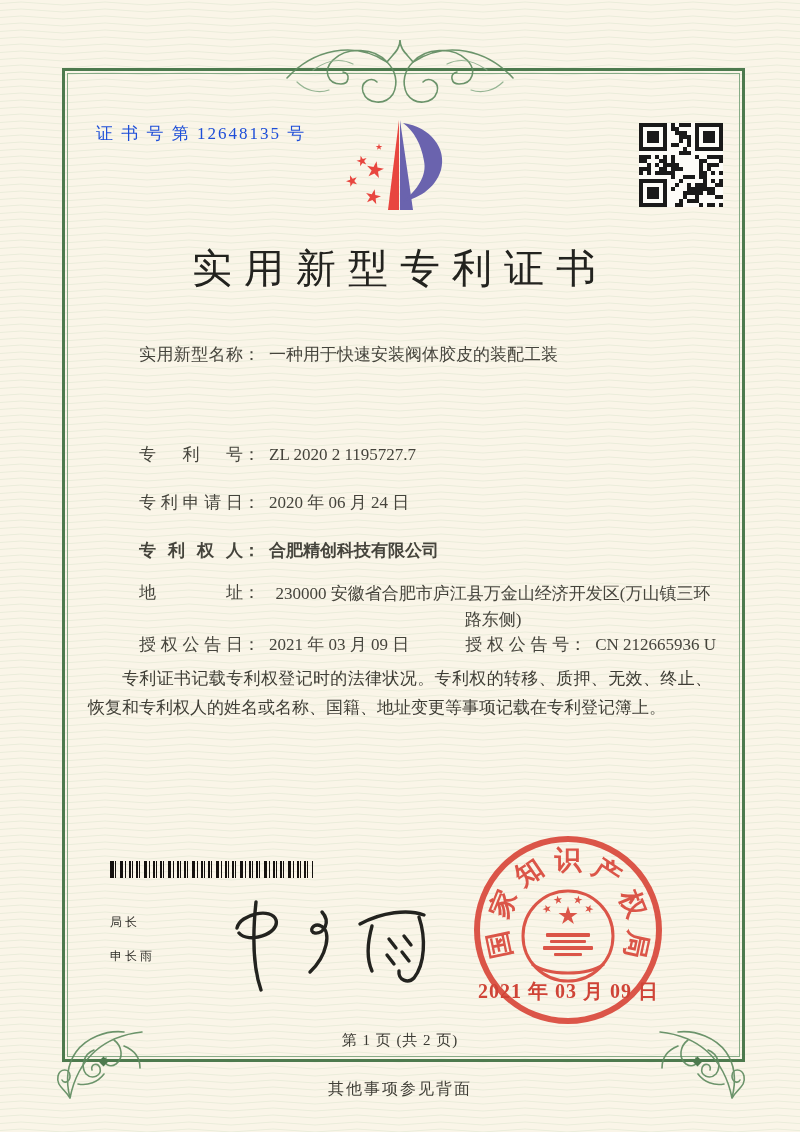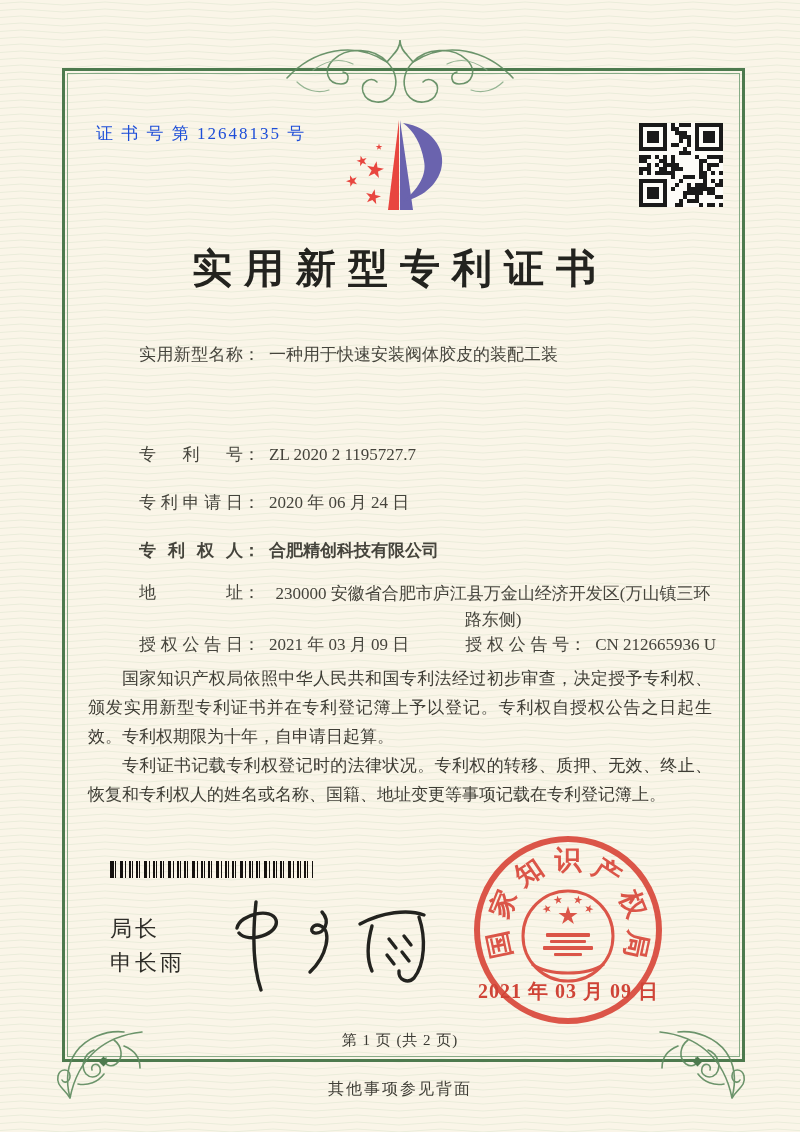--- a/index.html
+++ b/index.html
@@ -26,21 +26,21 @@
   .finial{position:absolute;width:7px;height:7px;background:#4d7a4e;transform:rotate(45deg);z-index:2;}
   
   .content{position:absolute;left:0;top:0;width:800px;height:1132px;z-index:3;}
   .cert-number{
     position:absolute;left:96px;top:122px;font-size:17px;letter-spacing:2px;color:#1d4ed8;
   }
   .logo{position:absolute;left:328px;top:110px;}
   .qr{position:absolute;left:639px;top:123px;width:84px;height:84px;background:#fdfcf8;}
   .title{
     position:absolute;left:0;top:241px;width:100%;text-align:center;
-    font-size:40px;font-weight:bold;letter-spacing:12px;color:#23231f;
+    font-size:40px;font-weight:normal;letter-spacing:12px;color:#23231f;
   }
   
   .field-row{position:absolute;left:95px;font-size:17px;line-height:24px;white-space:nowrap;color:#45443c;margin-left:44px;}
   .f-label{
     display:inline-block;width:104px;text-align:justify;text-align-last:justify;
     vertical-align:top;
   }
   .f-colon{display:inline-block;vertical-align:top;}
   .f-value{display:inline-block;margin-left:9px;vertical-align:top;}
   .f-value.wrap{white-space:normal;max-width:448px;line-height:26px;text-align:center;}
@@ -58,21 +58,21 @@
     background-image:repeating-linear-gradient(90deg,
       #15120f 0 2px, transparent 2px 3px,
       #15120f 3px 4px, transparent 4px 8px,
       #15120f 8px 11px, transparent 11px 13px,
       #15120f 13px 14px, transparent 14px 17px,
       #15120f 17px 19px, transparent 19px 20px,
       #15120f 20px 21px, transparent 21px 24px);
   }
   
   .sig-title,.sig-name{
-    position:absolute;left:110px;font-size:22px;letter-spacing:3px;
+    position:absolute;left:110px;font-size:12px;letter-spacing:3px;
     font-family:"Liberation Sans", sans-serif;color:#2f2e29;
   }
   .sig-title{top:914px;}
   .sig-name{top:948px;}
   .signature{position:absolute;left:222px;top:884px;}
   
   .seal{position:absolute;left:470px;top:832px;}
   .seal-date{
     position:absolute;left:478px;top:978px;width:180px;text-align:center;
     font-size:20px;font-weight:bold;color:#cf4437;letter-spacing:1px;white-space:nowrap;
@@ -303,21 +303,20 @@
     <span class="f-label">专利权人</span><span class="f-colon">：</span><span class="f-value">合肥精创科技有限公司</span>
   </div>
   <div class="field-row" style="top:581px;">
     <span class="f-label">地址</span><span class="f-colon">：</span><span class="f-value wrap">230000 安徽省合肥市庐江县万金山经济开发区(万山镇三环路东侧)</span>
   </div>
   <div class="field-row" style="top:633px;">
     <span class="f-label">授权公告日</span><span class="f-colon">：</span><span class="f-value">2021 年 03 月 09 日</span><span class="f-label pair2">授权公告号</span><span class="f-colon">：</span><span class="f-value">CN 212665936 U</span>
   </div>
 
   <div class="paras">
-    <p>国家知识产权局依照中华人民共和国专利法经过初步审查，决定授予专利权、颁发实用新型专利证书并在专利登记簿上予以登记。专利权自授权公告之日起生效。专利权期限为十年，自申请日起算。</p>
     <p>专利证书记载专利权登记时的法律状况。专利权的转移、质押、无效、终止、恢复和专利权人的姓名或名称、国籍、地址变更等事项记载在专利登记簿上。</p>
   </div>
 
   <div class="barcode"></div>
 
   <div class="sig-title">局长</div>
   <div class="sig-name">申长雨</div>
   <svg class="signature" width="215" height="112" viewBox="0 0 215 112">
     <g fill="none" stroke="#23231f" stroke-width="3.4" stroke-linecap="round" stroke-linejoin="round">
       <path d="M34,18 C31,46 30,80 39,106"></path>

